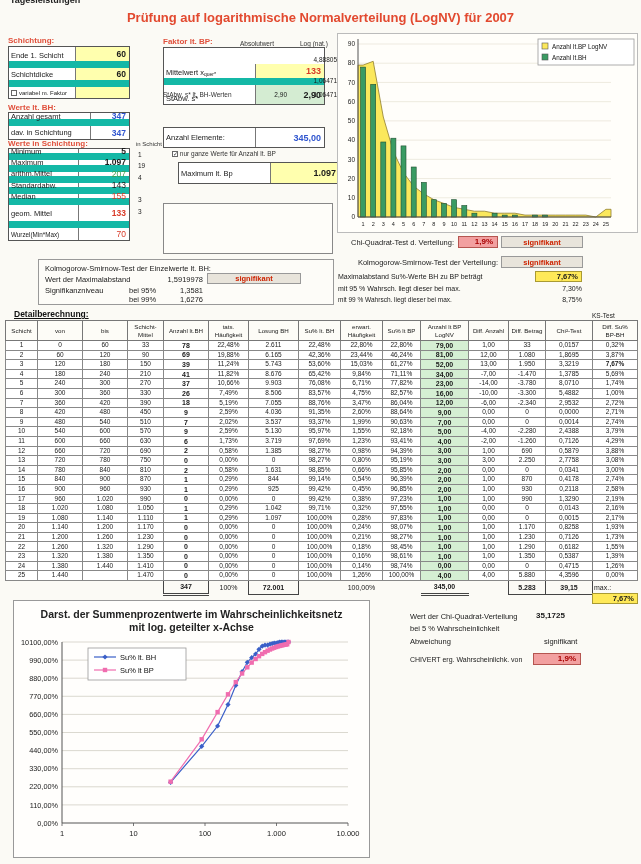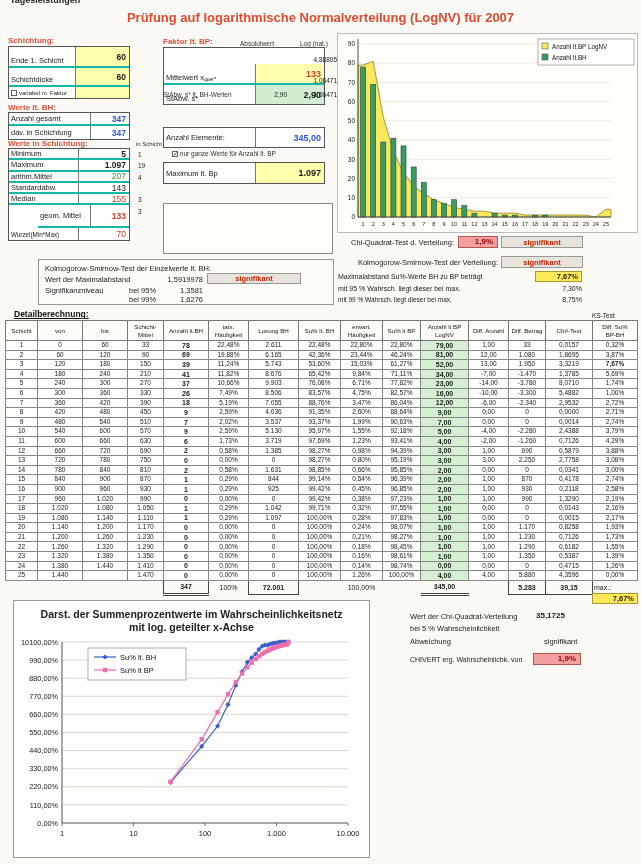--- a/index.html
+++ b/index.html
@@ -11,21 +11,21 @@
     color:#1a1a1a;
   }
   .abs { position:absolute; }
   .red-head { color:#e0503c; font-weight:bold; font-size:8px; }
   
   .corner { top:-5px; left:10px; font-weight:bold; font-size:9px; color:#222; }
   .title { top:10px; left:0; width:641px; text-align:center; font-size:13px; font-weight:bold; color:#e2492f; }
 
   
   .box-table { border:1px solid #555; background:#fff; }
-  .box-row { display:flex; border-bottom:2px solid #14b8a6; }
+  .box-row { display:flex; border-bottom:7px solid #14b8a6; }
   .box-row:last-child { border-bottom:none; }
   .box-label { font-size:7.5px; padding:1px 2px; display:flex; align-items:flex-end; }
   .box-val { border-left:1px solid #777; display:flex; align-items:center; justify-content:flex-end; padding-right:3px; font-weight:bold; font-size:8.5px; }
   .yellow { background:#ffffae; }
   .greenbg { background:#d4ecd2; }
   .blue { color:#2f55cf; }
   .redv { color:#d93a28; }
   .greenv { color:#3f9e4f; font-weight:normal; }
   .plainv { font-weight:normal; }
 
@@ -110,21 +110,21 @@
     <div class="box-val greenv" style="width:52px;">207</div>
   </div>
   <div class="box-row" style="height:11.3px;">
     <div class="box-label" style="width:70px;align-items:center;">Standardabw.</div>
     <div class="box-val plainv" style="width:52px;">143</div>
   </div>
   <div class="box-row" style="height:11.3px;">
     <div class="box-label" style="width:70px;align-items:center;">Median</div>
     <div class="box-val redv plainv" style="width:52px;">155</div>
   </div>
-  <div class="box-row" style="height:23px;margin-left:29px;">
+  <div class="box-row" style="height:23px;">
     <div class="box-label" style="width:70px;align-items:center;">geom. Mittel</div>
     <div class="box-val redv" style="width:52px;">133</div>
   </div>
   <div class="box-row" style="height:11.3px;">
     <div class="box-label" style="width:70px;font-size:6.3px;align-items:center;">Wurzel(Min*Max)</div>
     <div class="box-val redv plainv" style="width:52px;">70</div>
   </div>
 </div>
 
 <div class="abs" style="left:138px;top:151px;font-size:6.5px;">1</div>
@@ -160,21 +160,21 @@
 <div class="abs box-table" style="left:163px;top:127px;width:162px;">
   <div class="box-row" style="height:19px;">
     <div class="box-label" style="width:92px;align-items:center;">Anzahl Elemente:</div>
     <div class="box-val blue" style="width:70px;font-size:9px;">345,00</div>
   </div>
 </div>
 <div class="abs" style="left:172px;top:150px;font-size:6.5px;color:#333;">
   <span class="checkbox">✓</span>
   <span>nur ganze Werte für Anzahl lt. BP</span>
 </div>
-<div class="abs box-table" style="left:163px;top:162px;width:162px;">
+<div class="abs box-table" style="left:178px;top:162px;width:162px;">
   <div class="box-row" style="height:20px;">
     <div class="box-label" style="width:92px;align-items:center;">Maximum lt. Bp</div>
     <div class="box-val yellow" style="width:70px;font-size:9px;">1.097</div>
   </div>
 </div>
 
 <div class="abs note-box" style="left:163px;top:203px;width:170px;height:51px;"></div>
 
 <div class="abs ksbox" style="left:38px;top:259px;width:296px;height:46px;">
   <div style="padding:4px 0 0 6px;">Kolmogorow-Smirnow-Test der Einzelwerte lt. BH:</div>

